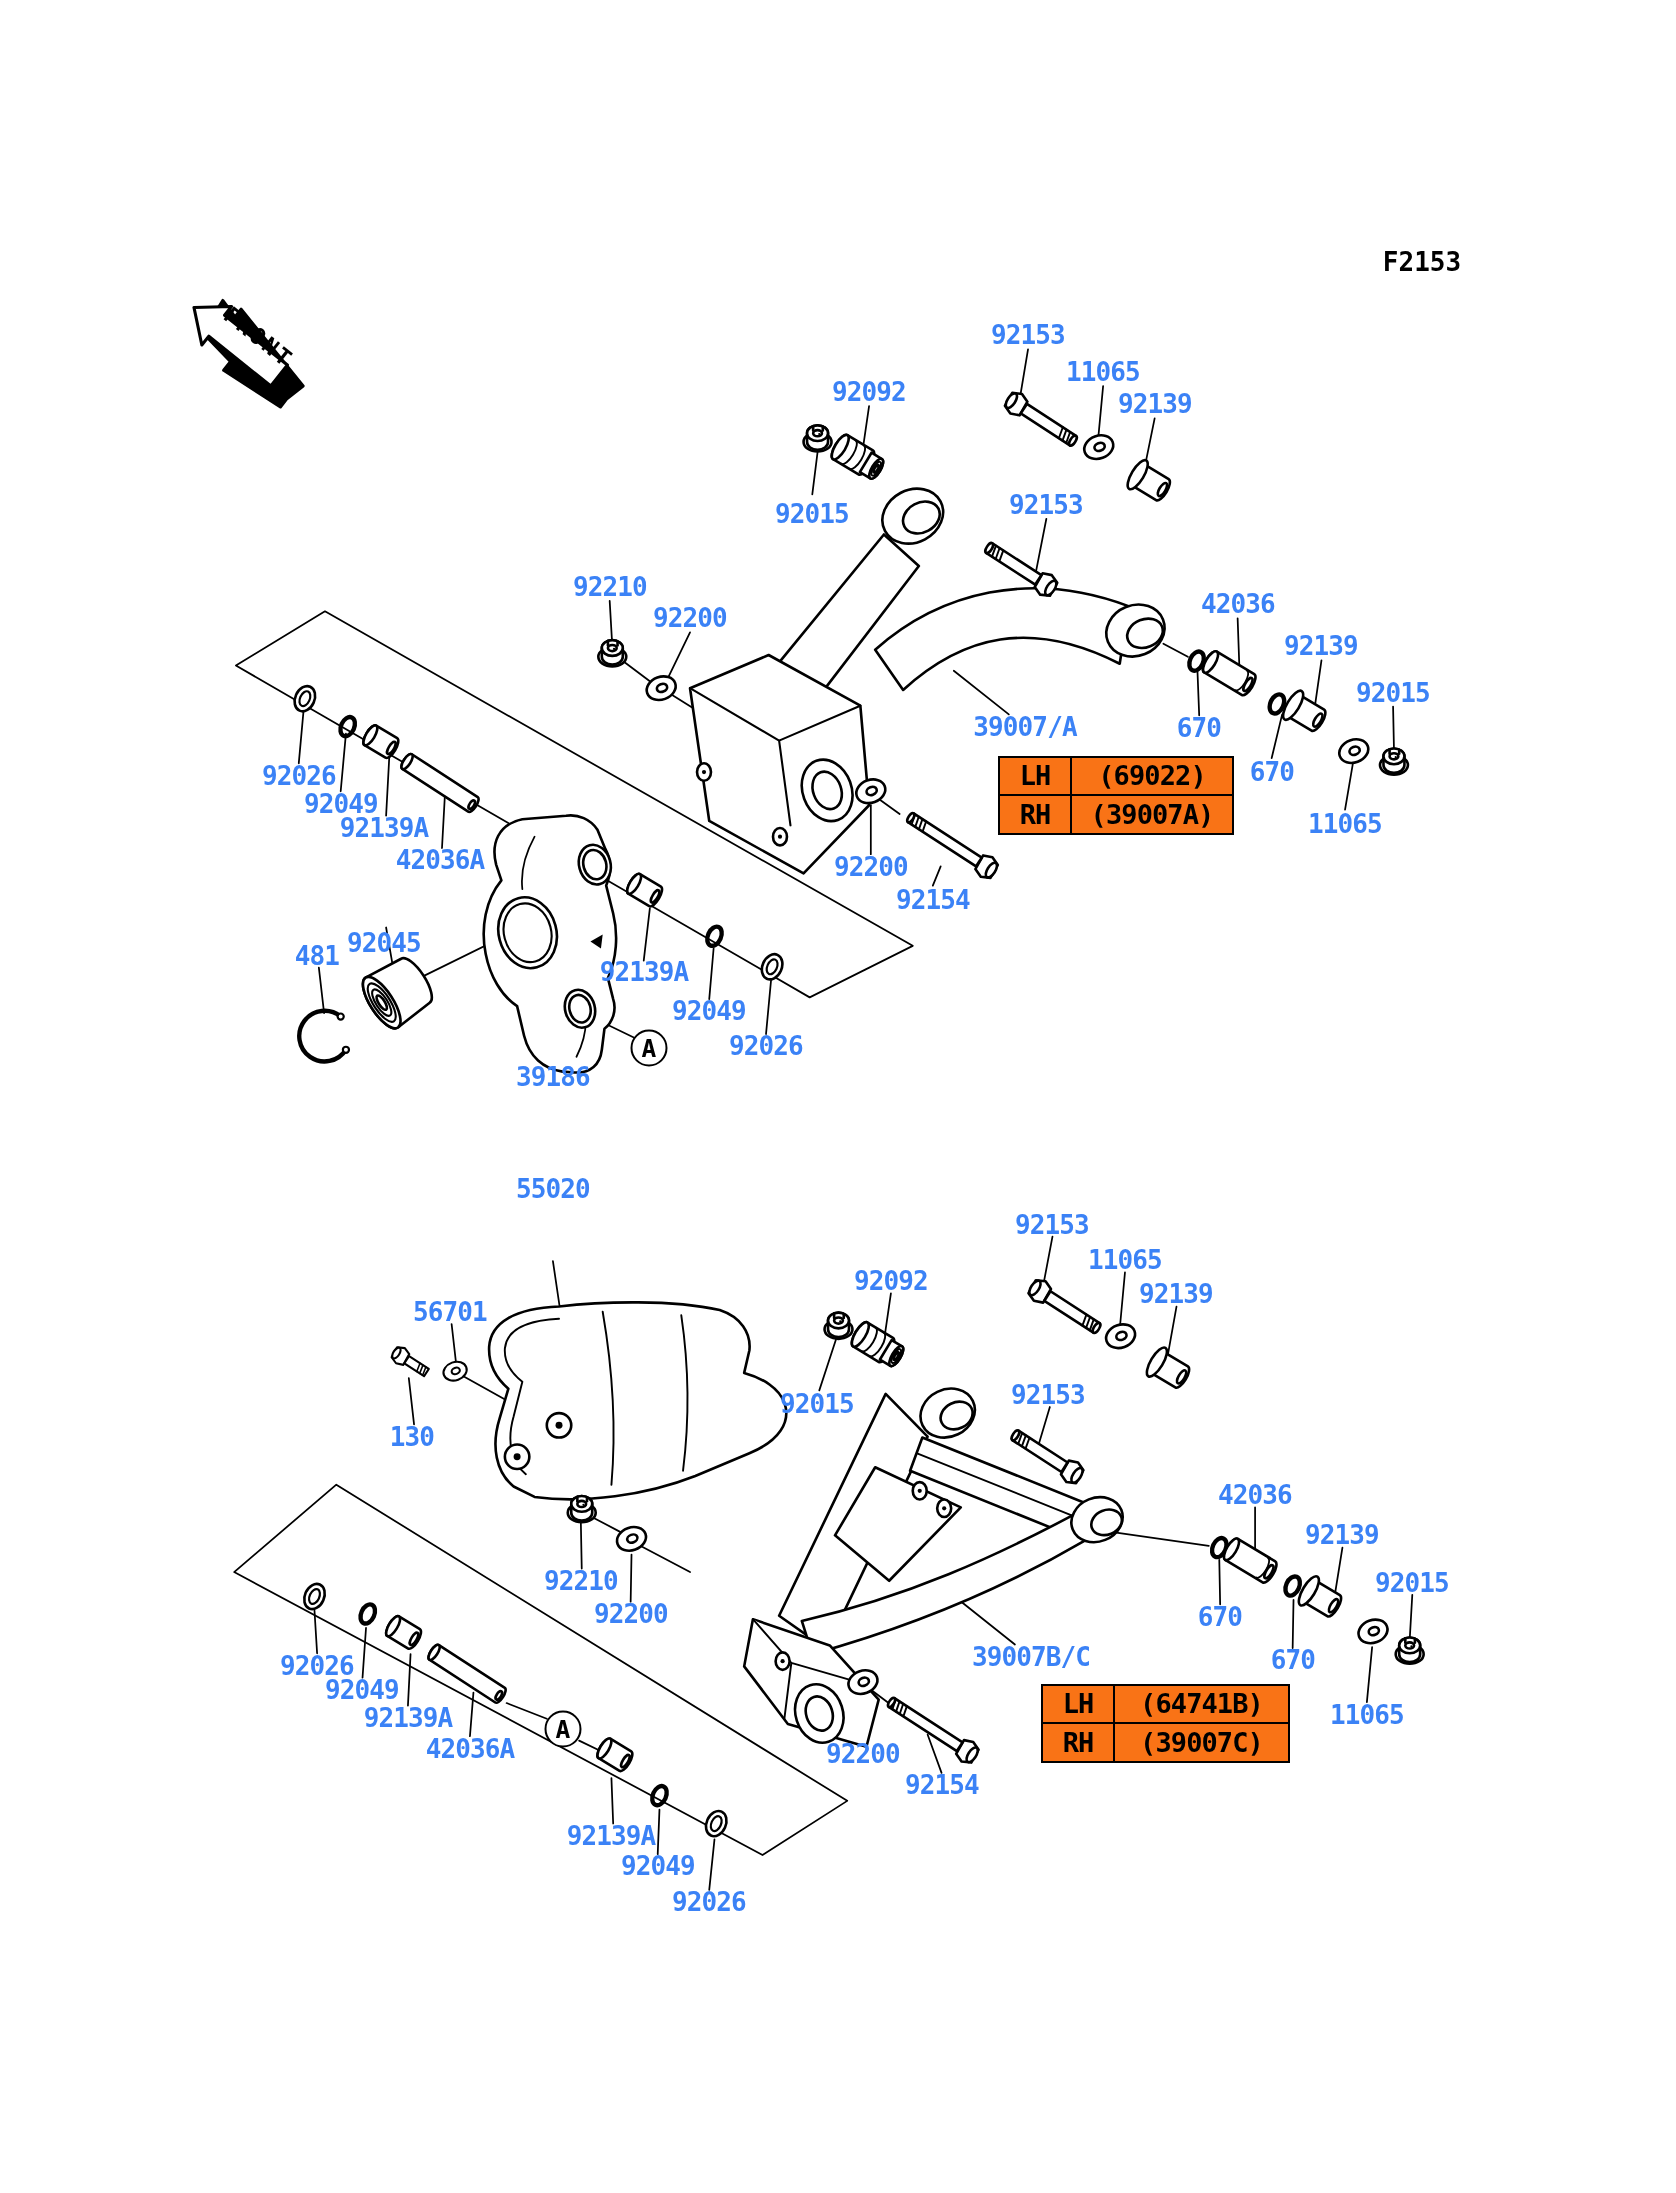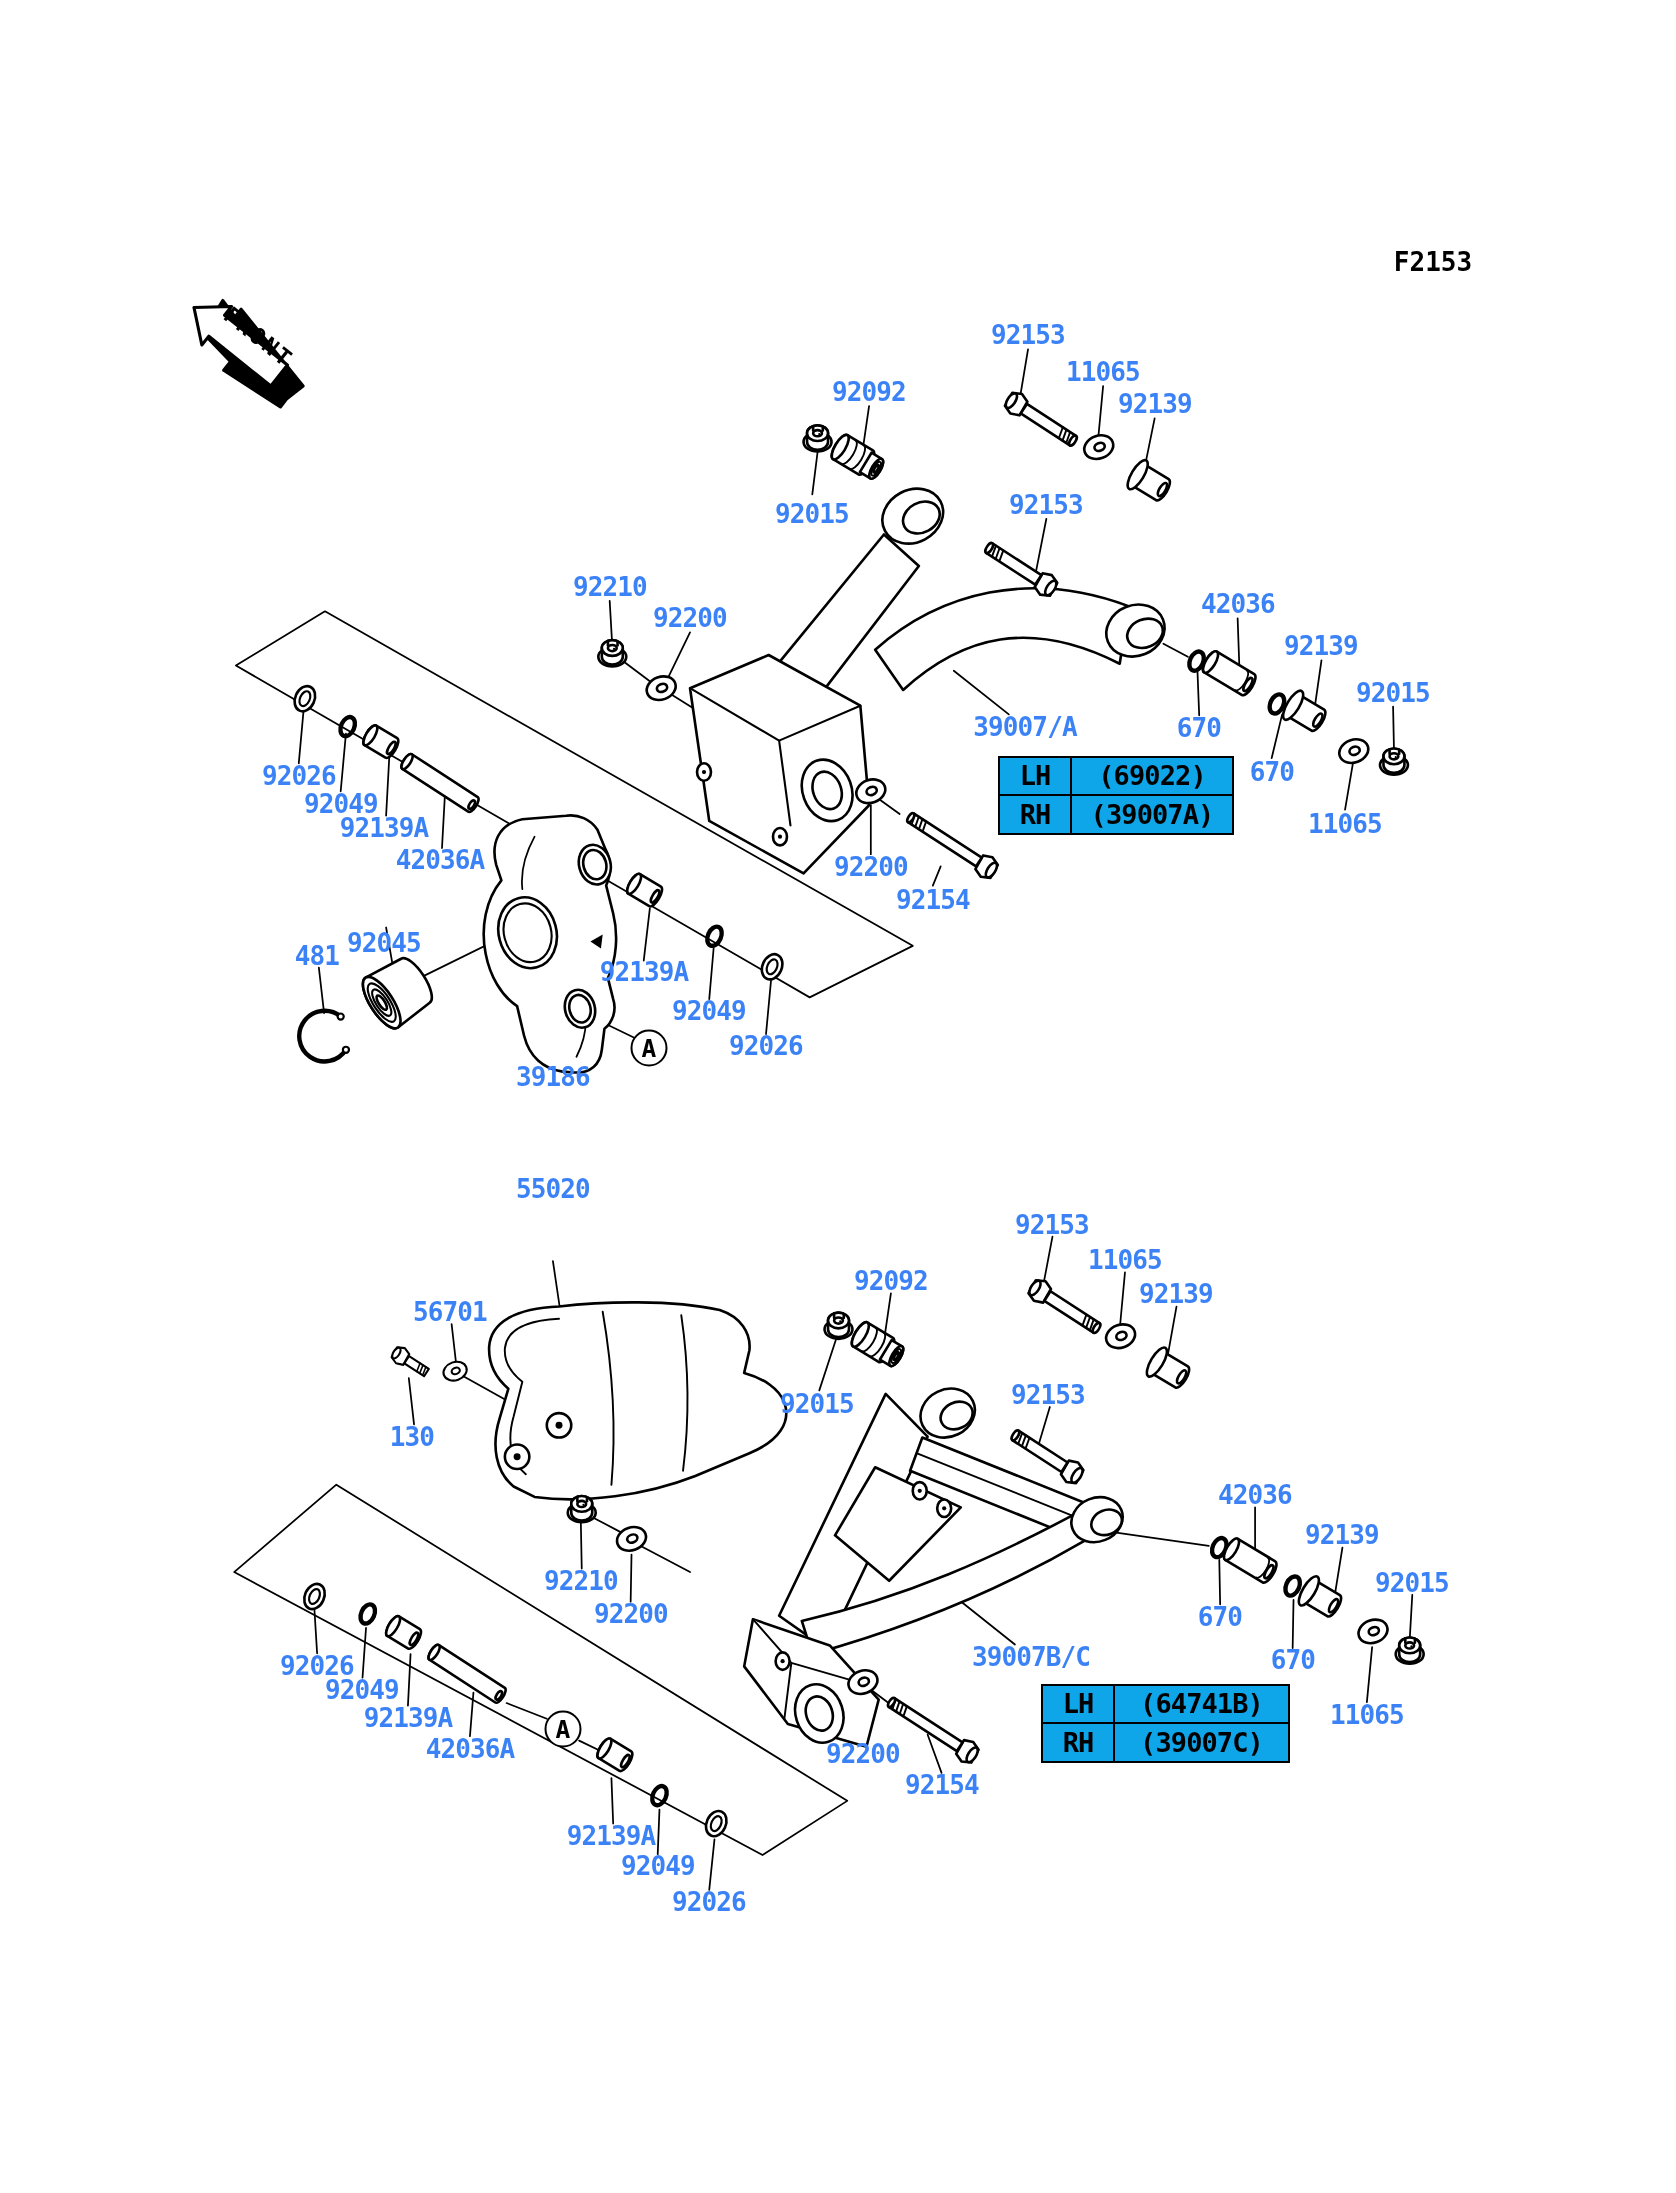--- a/index.html
+++ b/index.html
@@ -6,21 +6,21 @@
   .page{position:relative;width:1677px;height:2193px;background:#fff;overflow:hidden;
         font-family:"DejaVu Sans Mono",monospace;}
   svg.art{position:absolute;left:0;top:0;}
   .part-label{position:absolute;transform:translate(-50%,-50%);white-space:nowrap;
         font:bold 26px "DejaVu Sans Mono",monospace;letter-spacing:-0.9px;color:#3b82f6;}
   .page-code{position:absolute;transform:translate(-50%,-50%);
         font:bold 26px "DejaVu Sans Mono",monospace;letter-spacing:0;color:#000;}
   .marker-a{position:absolute;width:37px;height:37px;border:2.6px solid #000;border-radius:50%;
         transform:translate(-50%,-50%);display:flex;align-items:center;justify-content:center;
         font:bold 24.5px "DejaVu Sans Mono",monospace;background:#fff;box-sizing:border-box;color:#000;}
-  .side-table{position:absolute;display:grid;border:2.6px solid #000;background:#0ea5e9;box-sizing:border-box;}
+  .side-table{position:absolute;display:grid;border:2.6px solid #000;background:#f97316;box-sizing:border-box;}
   .side-table .cell{display:flex;align-items:center;justify-content:center;
         font:bold 27px "DejaVu Sans Mono",monospace;letter-spacing:-0.9px;color:#000;box-sizing:border-box;}
   .side-table .c1{border-right:2.6px solid #000;}
   .side-table .r1{border-bottom:2.6px solid #000;}
   #labels-layer{position:absolute;left:0;top:0;width:100%;height:100%;}
 </style>
 </head>
 <body>
 
 <div class="page">
@@ -334,21 +334,21 @@
     <use href="#g-boltlong" transform="translate(1108,2006) rotate(213)"></use>
   </g>
 
   <g fill="#fff" stroke-width="3.5">
     <path d="M228,369 L251,332 L265,351 L272,342 L343,430 L324,445 L317,454 L252,412 L260,402 Z" transform="translate(4,12)" fill="#000" stroke="#000"></path>
     <path d="M222,352 L265,351 L257,361 L329,418 L310,442 L239,385 L231,395 Z"></path>
     <text x="0" y="0" transform="translate(254,364) rotate(38.5)" font-family="DejaVu Sans Mono, monospace" font-size="26" font-weight="bold" fill="#000" stroke="none" letter-spacing="3">FRONT</text>
   </g>
 </svg>
 
-<div class="page-code" style="left:1422px;top:262px;margin-left:11px;">F2153</div>
+<div class="page-code" style="left:1422px;top:262px;">F2153</div>
 
 <div class="side-table" style="left:998px;top:756px;width:236px;height:79px;grid-template-columns:72px 1fr;grid-template-rows:1fr 1fr;">
   <div class="cell c1 r1">LH</div>
   <div class="cell r1">(69022)</div>
   <div class="cell c1">RH</div>
   <div class="cell">(39007A)</div>
 </div>
 
 <div class="side-table" style="left:1041px;top:1684px;width:249px;height:79px;grid-template-columns:72px 1fr;grid-template-rows:1fr 1fr;">
   <div class="cell c1 r1">LH</div>

